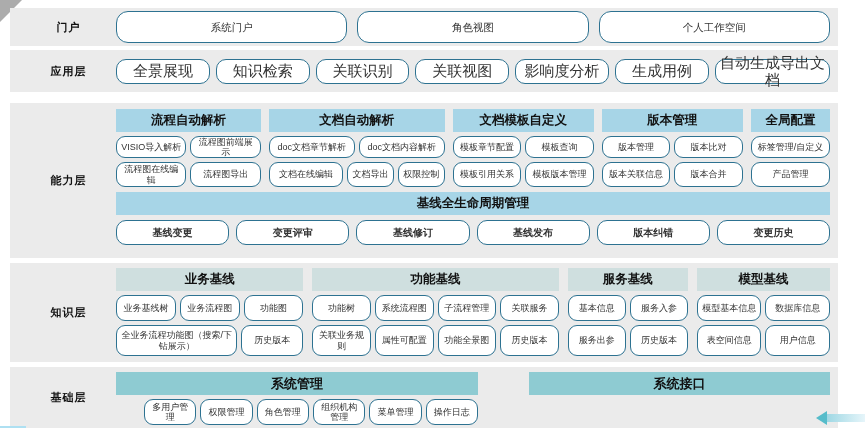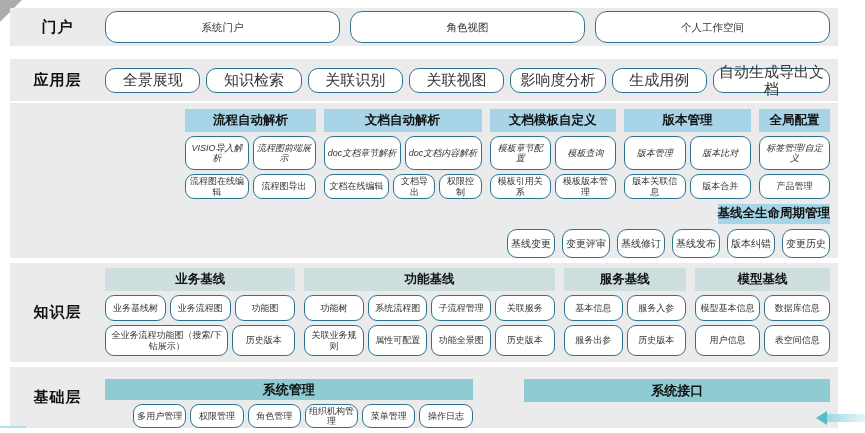--- a/index.html
+++ b/index.html
@@ -3,21 +3,21 @@
 <meta charset="utf-8">
 <style>
   html,body { margin:0; padding:0; background:#fff; }
   .stage {
     position:relative; width:865px; height:433px; overflow:hidden;
     background:#fff; font-family:"Liberation Sans", sans-serif; color:#1b1b1b;
   }
   .band { position:absolute; left:10px; width:828px; background:#ebebeb; display:flex; }
   .band-label {
     width:95px; flex:0 0 95px; display:flex; align-items:center; justify-content:center;
-    font-size:15px; font-weight:bold; color:#111; letter-spacing:1px;
+    font-size:11px; font-weight:bold; color:#111; letter-spacing:1px;margin-left:11px;
   }
   .band-content { flex:1; padding-right:8px; display:flex; min-width:0; }
 
   .btn {
     background:#fff; border:1.6px solid #2d7291; border-radius:9px;
     display:flex; align-items:center; justify-content:center; text-align:center;
     font-size:9px; line-height:1.15; color:#333; padding:0 3px; box-sizing:border-box; min-width:0;
   }
   .btn.big { border-radius:12px; font-size:10.5px; }
   .hdr {
@@ -31,43 +31,43 @@
   .col { display:flex; flex-direction:column; gap:4px; min-width:0; }
   .row { display:flex; gap:4px; min-width:0; }
   .row > .btn { flex:1; }
 
   
   .band.portal { top:8px; height:38px; }
   .portal-row { align-items:center; gap:10px; }
   .portal-row > .btn { flex:1; height:32px; }
 
   
-  .band.app { top:59px; height:42px; }
+  .band.app { top:50px; height:42px; }
   .app-row { align-items:center; gap:6px; }
   .app-row > .btn { flex:1; height:25px; font-size:15px; border-radius:10px; }
 
   
   .band.cap { top:103px; height:155px; }
-  .cap-content { flex-direction:column; padding-top:6px; gap:5px;align-items:flex-end; }
+  .cap-content { flex-direction:column; padding-top:6px; gap:5px; }
   .cap-groups { display:flex; gap:8px; }
   .h-hdr { height:23px; }
-  .cap-r1 { height:34px;font-style:italic; }
+  .cap-r1 { height:22px; }
   .cap-r2 { height:25px;border-radius:6px; }
-  .lifecycle-row { height:34px; gap:7px; }
+  .lifecycle-row { height:25px; gap:7px;font-weight:bold; }
   .lifecycle-row > .btn { font-size:10px; border-radius:10px; }
 
   
   .band.know { top:263px; height:99px; }
   .know-content { padding-top:5px; gap:9px; }
   .know-r1 { height:26px; }
   .know-r2 { height:31px; }
 
   
   .band.baselayer { top:367px; height:61px; }
-  .base-content { padding-top:12px; }
+  .base-content { padding-top:5px; }
   .base-row { height:26px;margin-left:28px; }
   .base-hdr { font-size:13px; }
   .misspell { text-decoration:underline wavy #d22; text-underline-offset:2px; }
 
   
   .corner-fold {
     position:absolute; top:0; left:0; width:0; height:0;
     border-top:22px solid #acacac; border-right:22px solid transparent;
   }
   .edge-line { position:absolute; left:0; top:426px; width:26px; height:2px; background:#aee0f2; }
@@ -97,20 +97,21 @@
       <div class="btn">知识检索</div>
       <div class="btn">关联识别</div>
       <div class="btn">关联视图</div>
       <div class="btn">影响度分析</div>
       <div class="btn">生成用例</div>
       <div class="btn" style="flex:1.25">自动生成导出文档</div>
     </div>
   </div>
 
   <div class="band cap">
+    <div class="band-label">能力层</div>
     <div class="band-content cap-content">
       <div class="cap-groups">
 
         <div class="col" style="flex:150 0 0">
           <div class="hdr blue h-hdr">流程自动解析</div>
           <div class="row cap-r1">
             <div class="btn">VISIO导入解析</div>
             <div class="btn">流程图前端展示</div>
           </div>
           <div class="row cap-r2">
@@ -225,22 +226,22 @@
         </div>
       </div>
 
       <div class="col" style="flex:135 0 0">
         <div class="hdr pale h-hdr">模型基线</div>
         <div class="row know-r1">
           <div class="btn">模型基本信息</div>
           <div class="btn">数据库信息</div>
         </div>
         <div class="row know-r2">
+          <div class="btn">表空间信息</div>
           <div class="btn">用户信息</div>
-          <div class="btn">表空间信息</div>
         </div>
       </div>
 
     </div>
   </div>
 
   <div class="band baselayer">
     <div class="band-label">基础层</div>
     <div class="band-content base-content">
 

